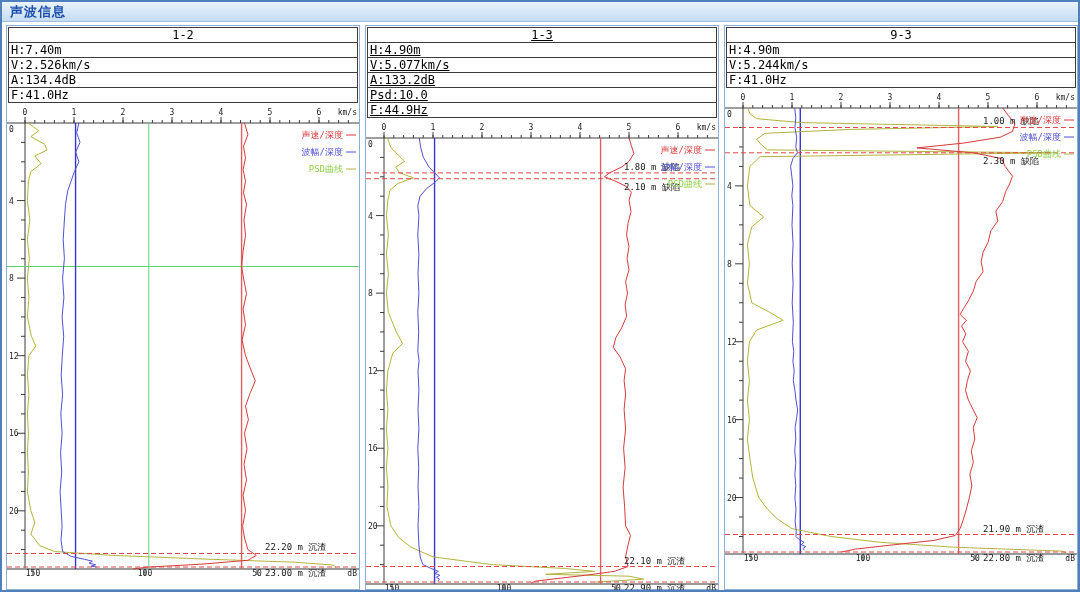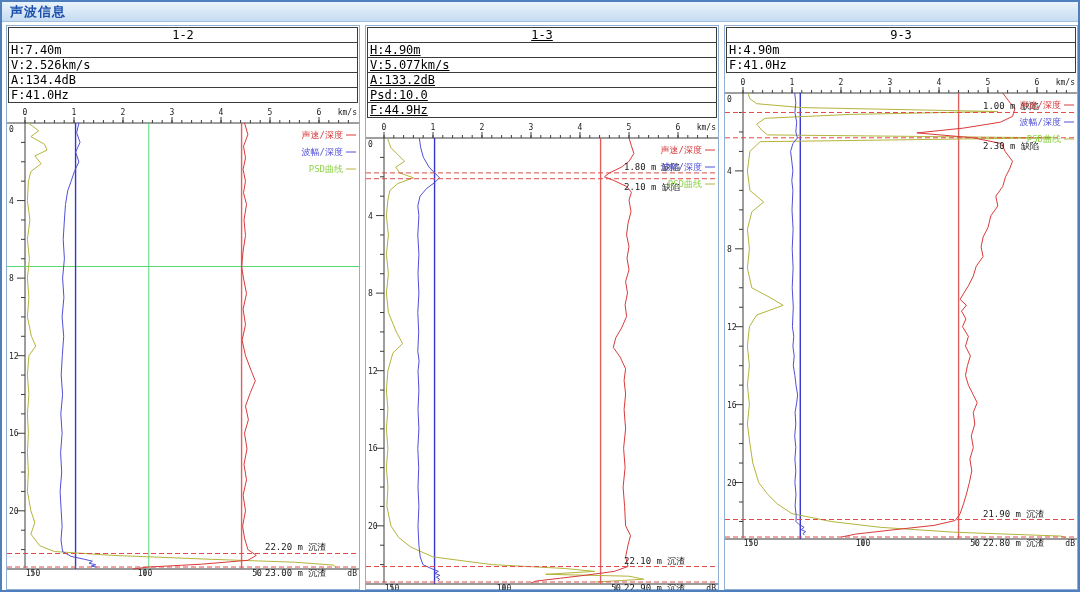--- a/index.html
+++ b/index.html
@@ -271,20 +271,21 @@
           <text x="336" y="51" font-size="9" fill="#5050d8" text-anchor="end">波幅/深度</text>
           <line x1="339" y1="48" x2="349" y2="48" stroke="#5050d8"></line>
           <text x="336" y="68" font-size="9" fill="#8fd24a" text-anchor="end">PSD曲线</text>
           <line x1="339" y1="65" x2="349" y2="65" stroke="#b4b43c"></line>
         </svg>
       </div>
       <div class="panel" style="left: 722px;">
         <div class="info-table">
           <div class="info-row hdr">9-3</div>
           <div class="info-row">H:4.90m</div>
+          <div class="info-row">V:5.244km/s</div>
           <div class="info-row">F:41.0Hz</div>
         </div>
         <svg class="chart" width="352" height="474" viewBox="0 0 352 474">
           <g stroke="#3c3c3c" stroke-width="1">
             <line x1="0" y1="19" x2="352" y2="19"></line>
             <line x1="18" y1="19" x2="18" y2="16"></line>
             <line x1="27.8" y1="19" x2="27.8" y2="16"></line>
             <line x1="37.6" y1="19" x2="37.6" y2="16"></line>
             <line x1="47.400000000000006" y1="19" x2="47.400000000000006" y2="16"></line>
             <line x1="57.2" y1="19" x2="57.2" y2="16"></line>

